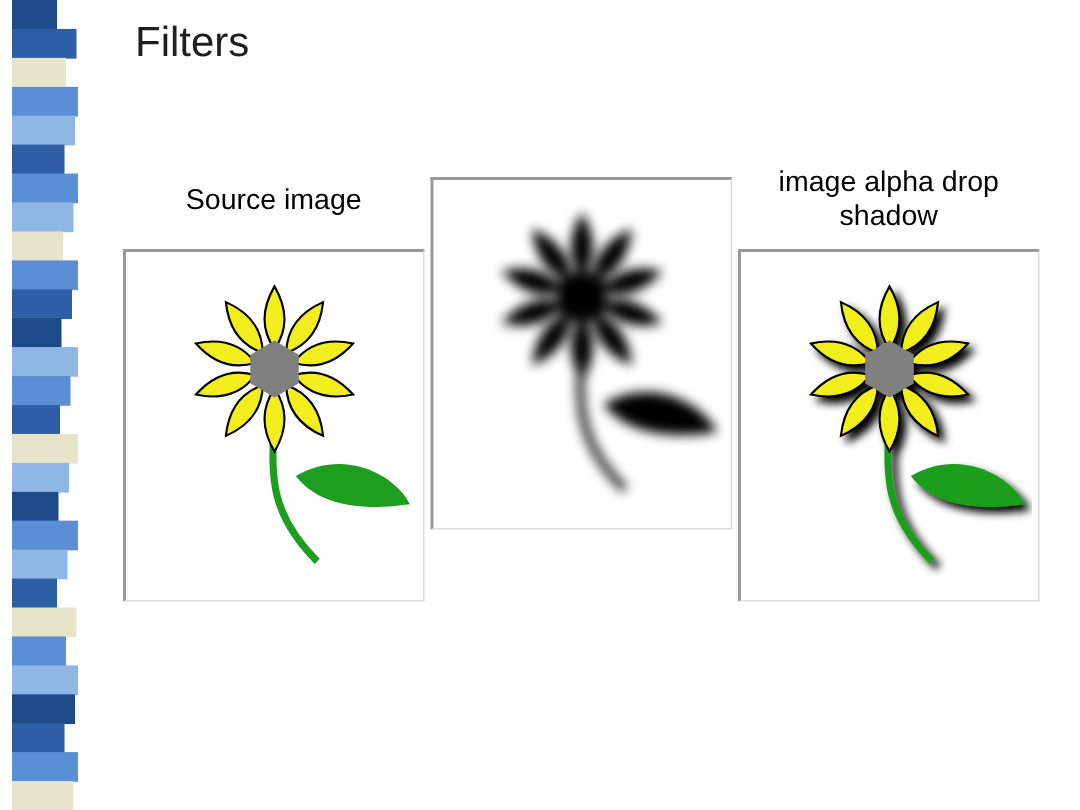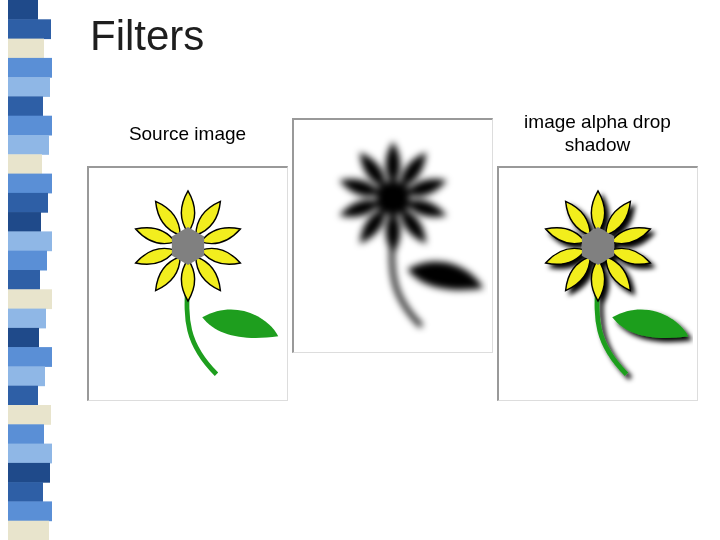--- a/index.html
+++ b/index.html
@@ -16,31 +16,31 @@
     position: absolute;
     left: 0;
     top: 0;
     width: 52px;
     height: 540px;
   }
   .title {
     position: absolute;
     left: 90px;
     top: 12px;
-    font-size: 42px;
+    font-size: 28px;
     color: #1e1e1e;
     font-weight: 400;
   }
   .cols {
     position: absolute;
     left: 80px;
     top: 110px;
     right: 20px;
     display: flex;
-    justify-content: flex-end;
+    justify-content: flex-start;
   }
   .col {
     width: 205px;
     display: flex;
     flex-direction: column;
     align-items: center;
   }
   .col-label {
     font-size: 19px;
     color: #000;

